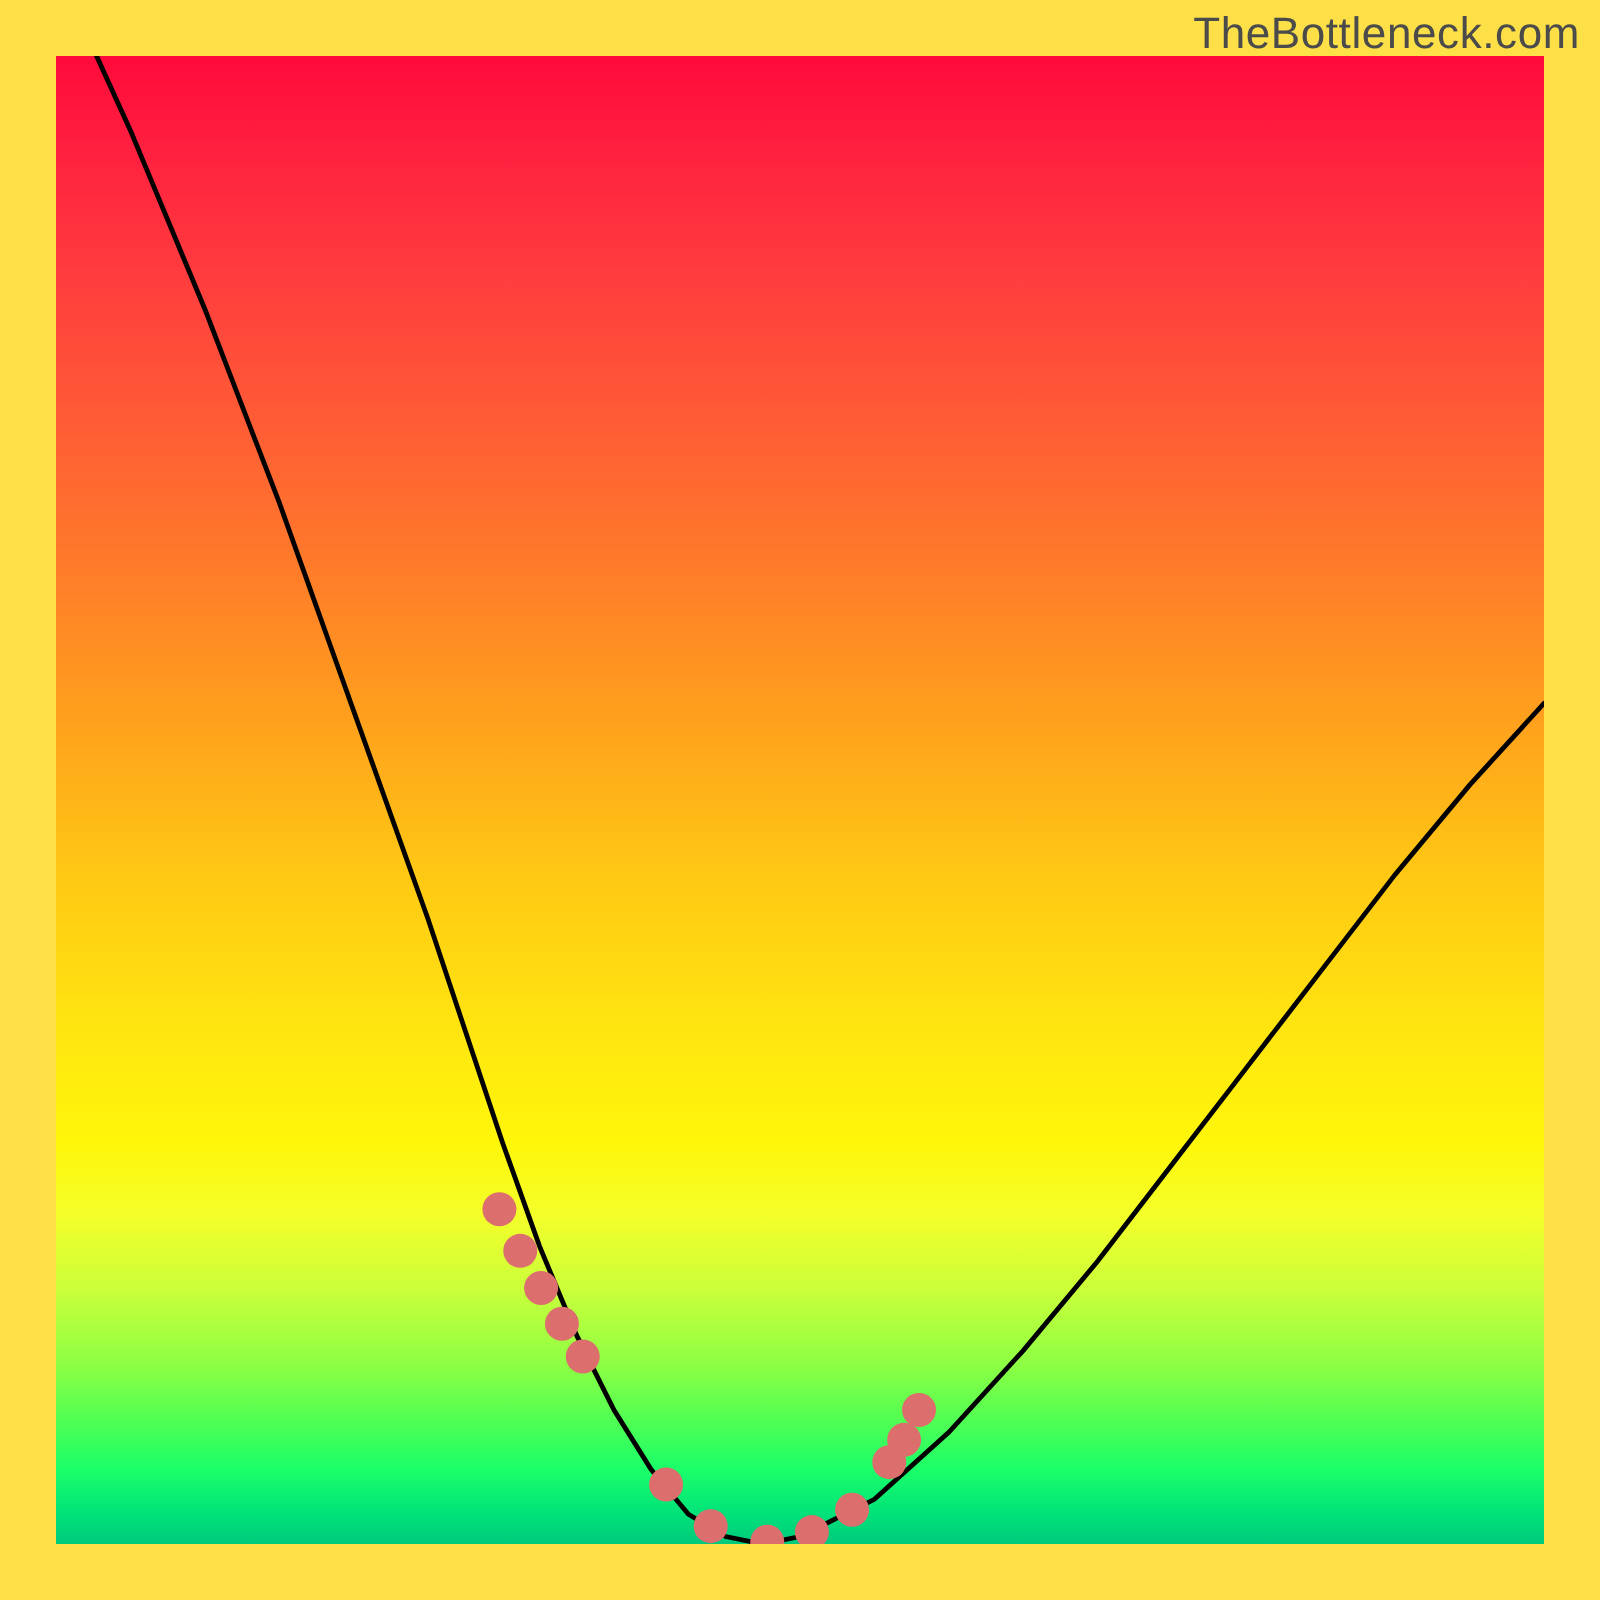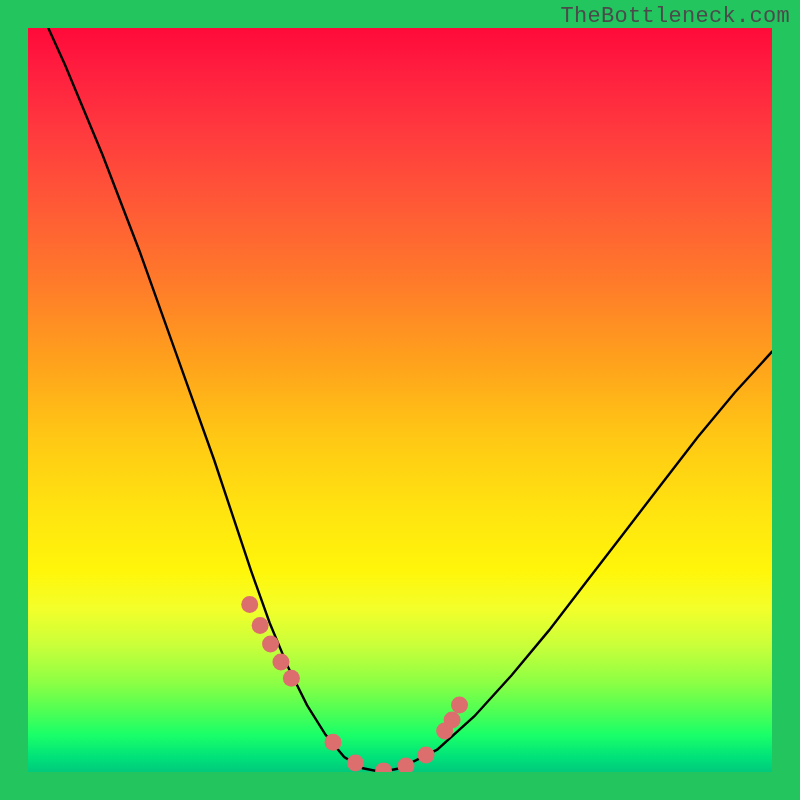--- a/index.html
+++ b/index.html
@@ -8,22 +8,21 @@
     width: 800px;
     height: 800px;
     overflow: hidden;
     background: #000;
     font-family: Arial, Helvetica, sans-serif;
   }
   .frame {
     position: relative;
     width: 800px;
     height: 800px;
-    background: #22c55e;
-    font-family: Liberation Mono, monospace;
+    background: #fde047;
   }
   .plot {
     position: absolute;
     left: 28px;
     top: 28px;
     width: 744px;
     height: 744px;
     
     background: linear-gradient(to bottom,
       #ff0a3a 0%,

